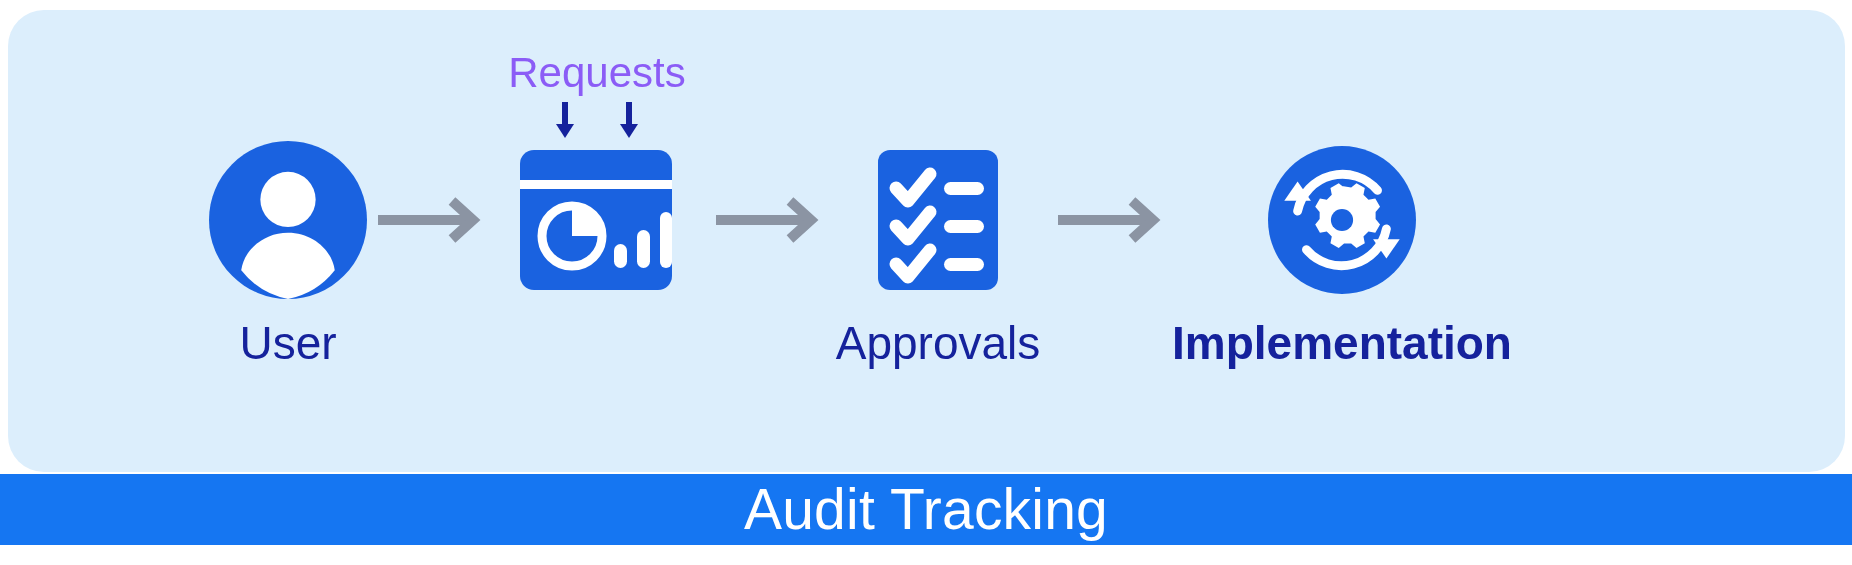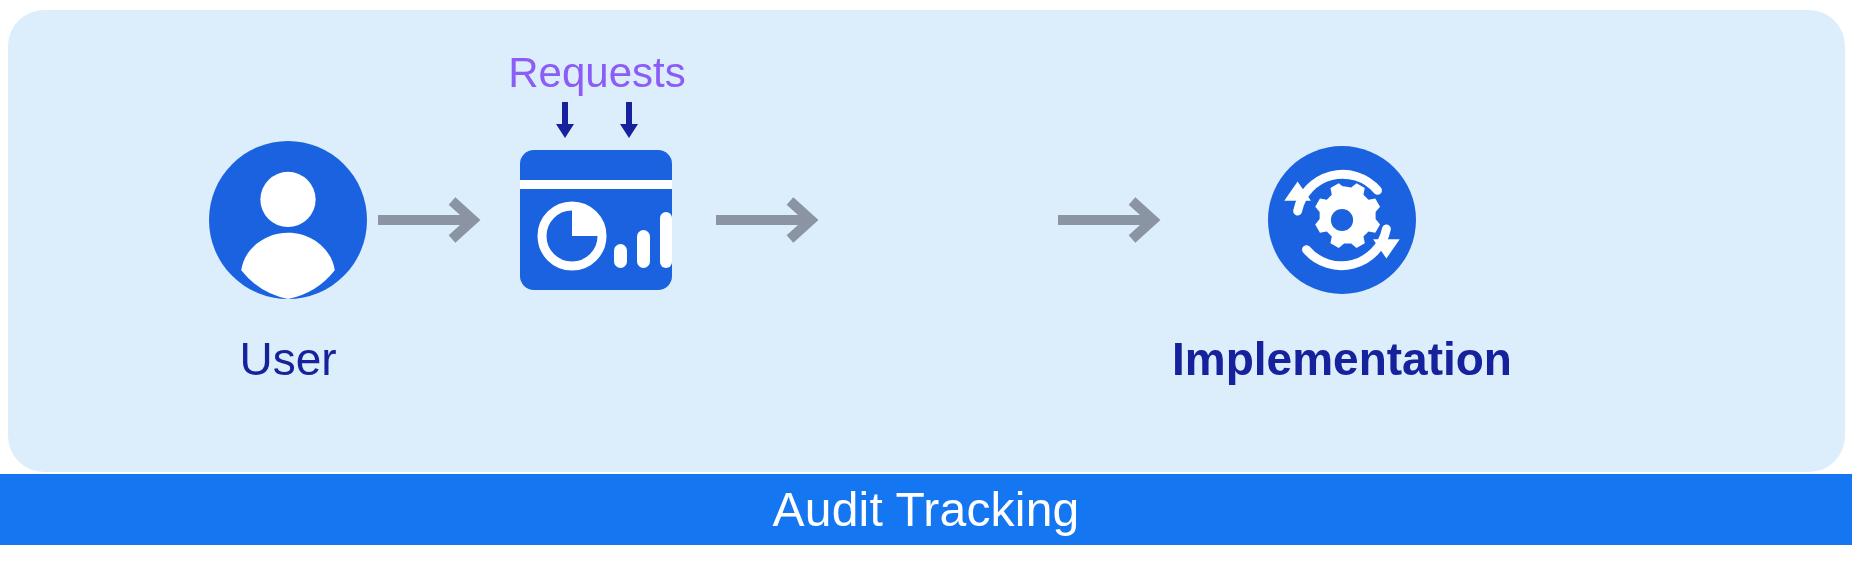--- a/index.html
+++ b/index.html
@@ -48,21 +48,21 @@
     width: 300px;
     text-align: center;
   }
   .stage-icon-wrap {
     height: 160px;
     display: flex;
     align-items: center;
     justify-content: center;
   }
   .stage-label {
-    margin-top: 36px;
+    margin-top: 20px;
     font-size: 46px;
     line-height: 1;
     color: #15229c;
     font-family: "Liberation Sans", sans-serif;
     white-space: nowrap;
   }
 
   #stage-user        { left: 138px; }
   #stage-portal      { left: 446px; }
   #stage-approvals   { left: 788px; }
@@ -109,21 +109,21 @@
     top: 474px;
     width: 1852px;
     height: 71px;
     background: #1576f2;
     display: flex;
     align-items: center;
     justify-content: center;
   }
   .audit-label {
     color: #ffffff;
-    font-size: 48px;
+    font-size: 57px;
     line-height: 1;
     letter-spacing: 0.2px;
   }
 
   svg { display: block; }
 </style>
 </head>
 <body>
 
 <div id="diagram">
@@ -156,20 +156,37 @@
           </g>
           <path d="M52 56 A30 30 0 0 1 82 86 L52 86 Z" fill="#ffffff"></path>
 
           <rect x="94" y="94" width="13" height="24" rx="6.5" fill="#ffffff"></rect>
           <rect x="117" y="80" width="13" height="38" rx="6.5" fill="#ffffff"></rect>
           <rect x="140" y="62" width="12" height="56" rx="6" fill="#ffffff"></rect>
         </svg>
       </div>
     </div>
 
+    <div class="stage" id="stage-approvals">
+      <div class="stage-icon-wrap">
+        <svg width="120" height="140" viewBox="0 0 120 140" aria-hidden="true">
+          <rect x="0" y="0" width="120" height="140" rx="12" fill="#1a62e0"></rect>
+
+          <path d="M18 38 l12 13 l22 -27" fill="none" stroke="#ffffff" stroke-width="13" stroke-linecap="round" stroke-linejoin="round"></path>
+          <rect x="66" y="32" width="40" height="13" rx="6.5" fill="#ffffff"></rect>
+
+          <path d="M18 76 l12 13 l22 -27" fill="none" stroke="#ffffff" stroke-width="13" stroke-linecap="round" stroke-linejoin="round"></path>
+          <rect x="66" y="70" width="40" height="13" rx="6.5" fill="#ffffff"></rect>
+
+          <path d="M18 114 l12 13 l22 -27" fill="none" stroke="#ffffff" stroke-width="13" stroke-linecap="round" stroke-linejoin="round"></path>
+          <rect x="66" y="108" width="40" height="13" rx="6.5" fill="#ffffff"></rect>
+        </svg>
+      </div>
+      <div class="stage-label">Approvals</div>
+    </div>
 
     <div class="stage" id="stage-implement">
       <div class="stage-icon-wrap">
         <svg width="148" height="148" viewBox="0 0 100 100" aria-hidden="true">
           <circle cx="50" cy="50" r="50" fill="#1a62e0"></circle>
 
           <g stroke="#ffffff" stroke-width="6" fill="none" stroke-linecap="round">
             <path d="M20 44 A31 31 0 0 1 74 30"></path>
             <path d="M80 56 A31 31 0 0 1 26 70"></path>
           </g>

